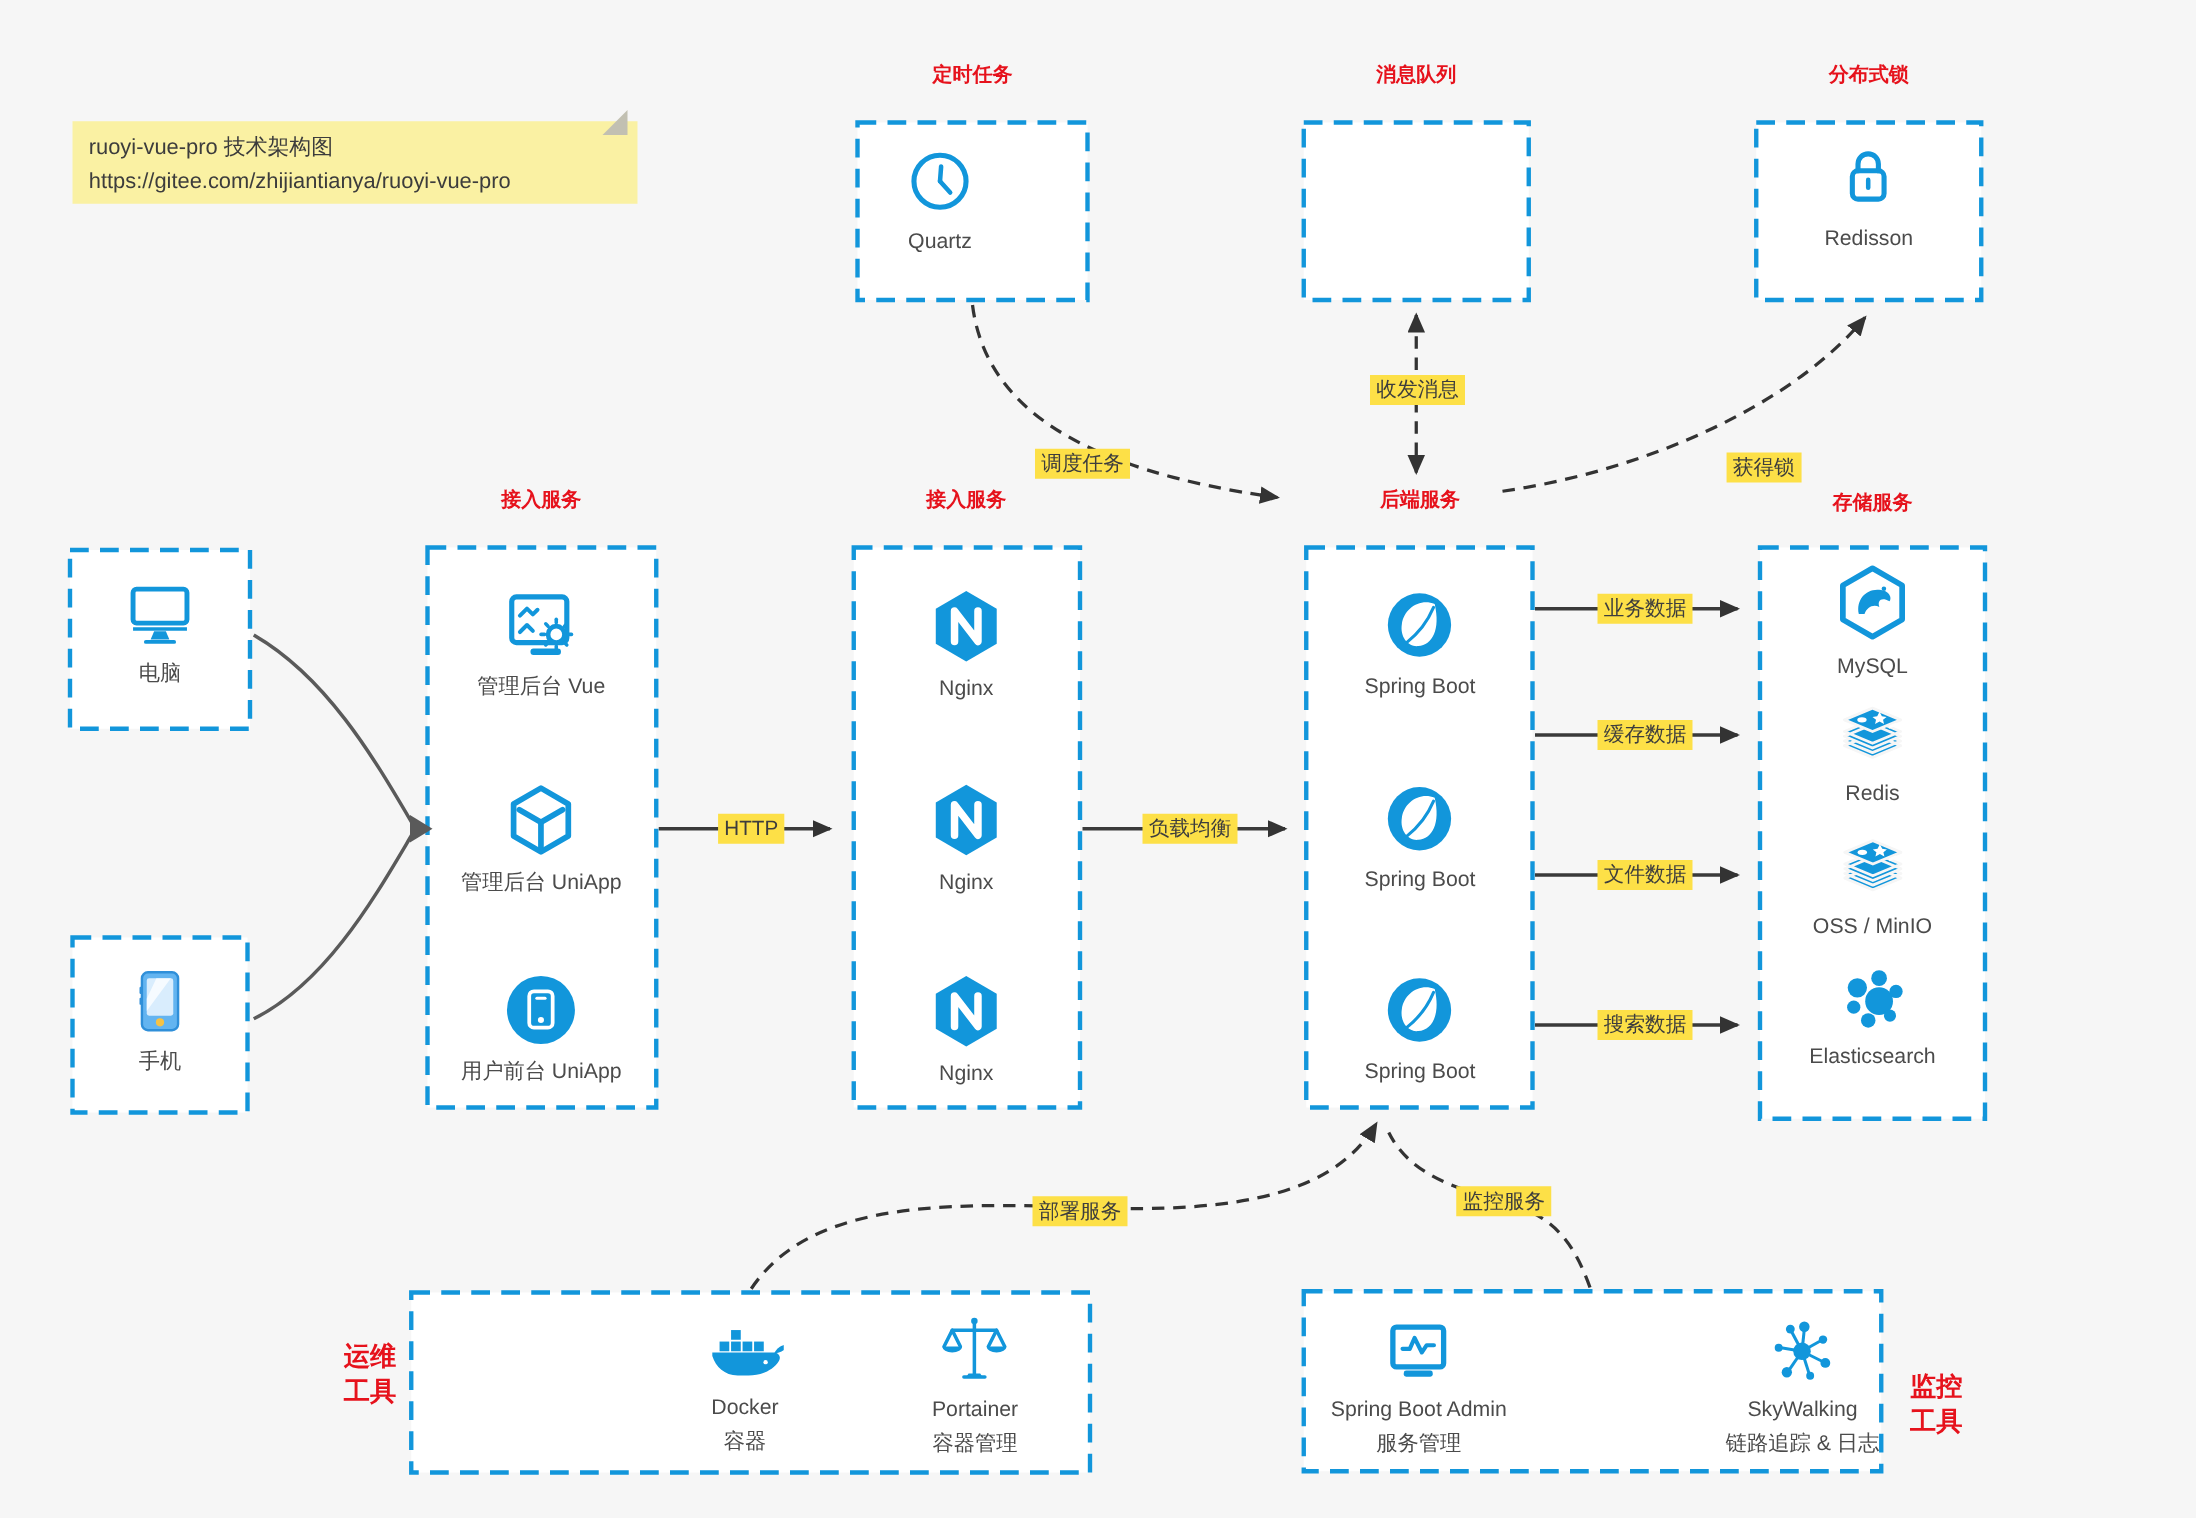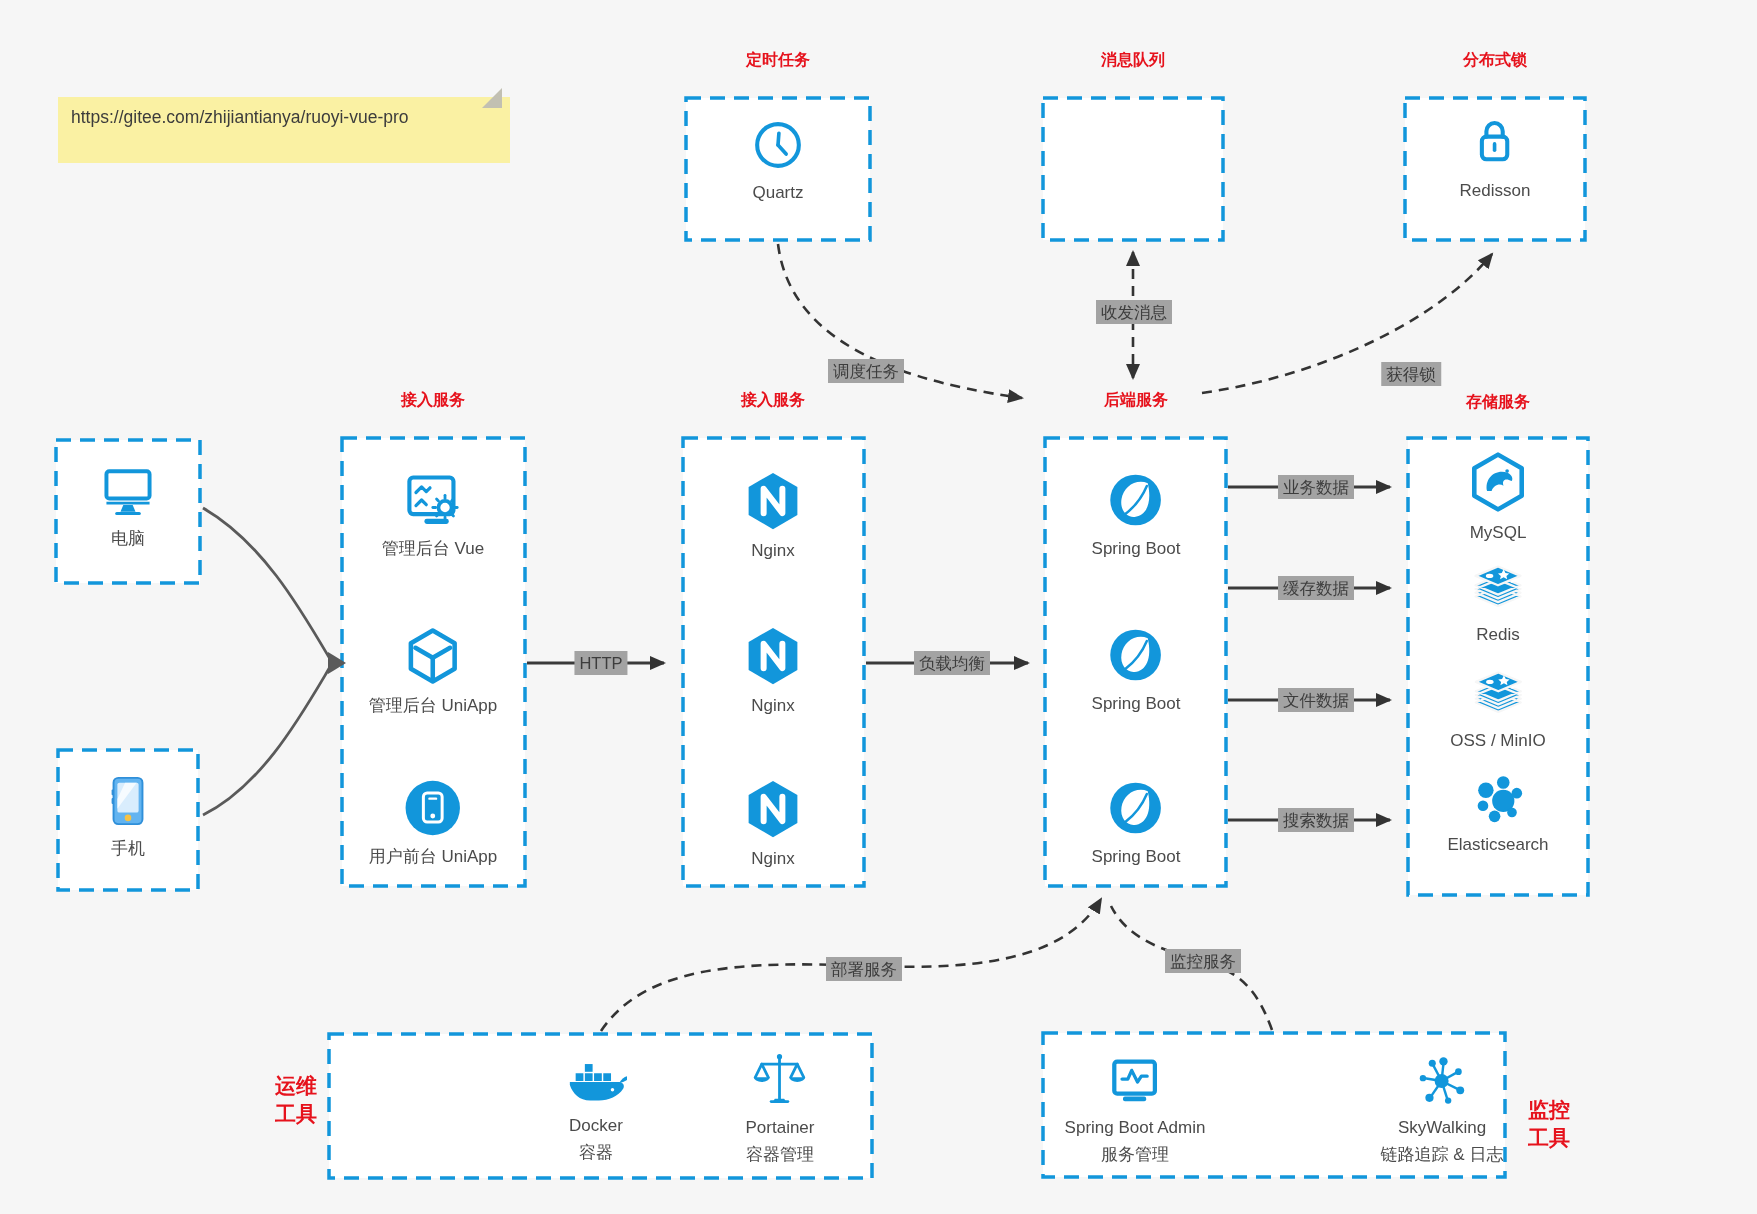--- a/index.html
+++ b/index.html
@@ -3,21 +3,21 @@
 <meta charset="utf-8">
 <style>
   html,body{margin:0;padding:0;background:#f6f6f6;font-family:"Liberation Sans","DejaVu Sans",sans-serif;}
   #canvas{position:relative;width:1757px;height:1214px;background:#f6f6f6;overflow:hidden;}
   svg.overlay{position:absolute;left:0;top:0;width:1757px;height:1214px;}
   .red-title{position:absolute;transform:translateX(-50%);font-size:16px;font-weight:bold;color:#e6121c;white-space:nowrap;}
   .node{position:absolute;transform:translateX(-50%);display:flex;flex-direction:column;align-items:center;gap:7px;}
   .node-label{font-size:17px;color:#4b4b4b;white-space:nowrap;text-align:center;line-height:23px;}
   .node-desc{font-size:17px;color:#4b4b4b;white-space:nowrap;text-align:center;line-height:23px;margin-top:-3px;}
   .icon svg{display:block;}
-  .edge-label{position:absolute;transform:translate(-50%,-50%);background:#a3a3a3;color:#3d3d3d;font-size:16.5px;padding:2px 5px;white-space:nowrap;line-height:20px;}
+  .edge-label{position:absolute;transform:translate(-50%,-50%);background:#fde047;color:#3d3d3d;font-size:16.5px;padding:2px 5px;white-space:nowrap;line-height:20px;}
   .side-label{position:absolute;font-size:21px;font-weight:bold;color:#e6121c;line-height:28px;white-space:pre-line;}
   #note{position:absolute;left:58px;top:97px;width:452px;height:66px;background:#faf1a3;box-sizing:border-box;padding:7px 0 0 13px;font-size:17.5px;line-height:27px;color:#3c3c3c;}
   #note .fold{position:absolute;right:8px;top:-9px;width:0;height:0;border-left:20px solid transparent;border-bottom:20px solid #c2c0b2;}
 </style>
 </head>
 <body>
 
 <div id="canvas">
 
   <svg class="overlay" viewBox="0 0 1757 1214">
@@ -60,32 +60,33 @@
       <path d="M778,244 C788,324 862,376 1022,398" marker-end="url(#ah)"></path>
       <path d="M1133,252 V378" marker-start="url(#ah)" marker-end="url(#ah)"></path>
       <path d="M1202,393 C1320,376 1436,322 1492,254" marker-end="url(#ah)"></path>
       <path d="M601,1031 C646,964 745,961 868,966 C995,971 1068,954 1101,899" marker-end="url(#ah)"></path>
       <path d="M1272,1030 C1259,994 1243,973 1207,963 C1165,951 1128,940 1111,906"></path>
     </g>
   </svg>
 
   <div id="note">
     <span class="fold"></span>
+    <div>ruoyi-vue-pro 技术架构图</div>
     <div>https://gitee.com/zhijiantianya/ruoyi-vue-pro</div>
   </div>
 
   <div class="red-title" style="left:778px;top:50px">定时任务</div>
   <div class="red-title" style="left:1133px;top:50px">消息队列</div>
   <div class="red-title" style="left:1495px;top:50px">分布式锁</div>
   <div class="red-title" style="left:433px;top:390px">接入服务</div>
   <div class="red-title" style="left:773px;top:390px">接入服务</div>
   <div class="red-title" style="left:1136px;top:390px">后端服务</div>
   <div class="red-title" style="left:1498px;top:392px">存储服务</div>
 
-  <div class="node" style="left:778px;top:116px">
+  <div class="node" style="left:752px;top:116px">
     <span class="icon">
       <svg width="58" height="58" viewBox="-32 -32 64 64">
           <circle r="23" fill="none" stroke="#1296db" stroke-width="4.5"></circle>
           <g stroke="#1296db" stroke-width="4" stroke-linecap="round">
             <line x1="0" y1="0" x2="1" y2="-13"></line>
             <line x1="0" y1="0" x2="9" y2="10"></line>
           </g>
         </svg>
     </span>
     <span class="node-label">Quartz</span>

